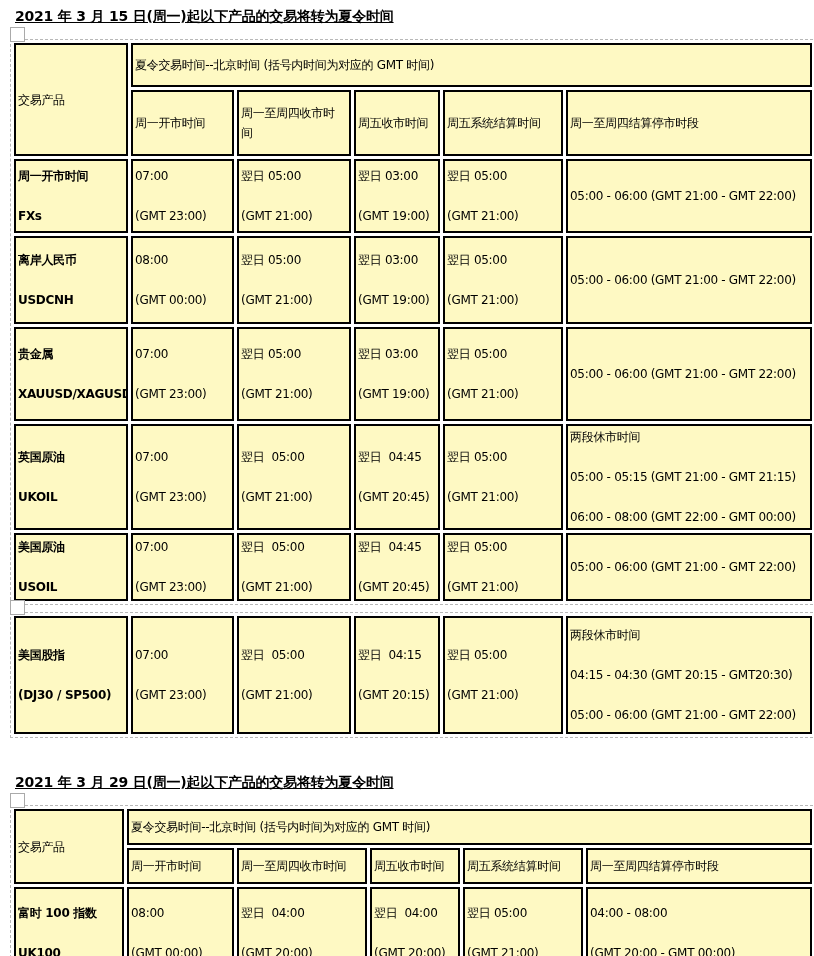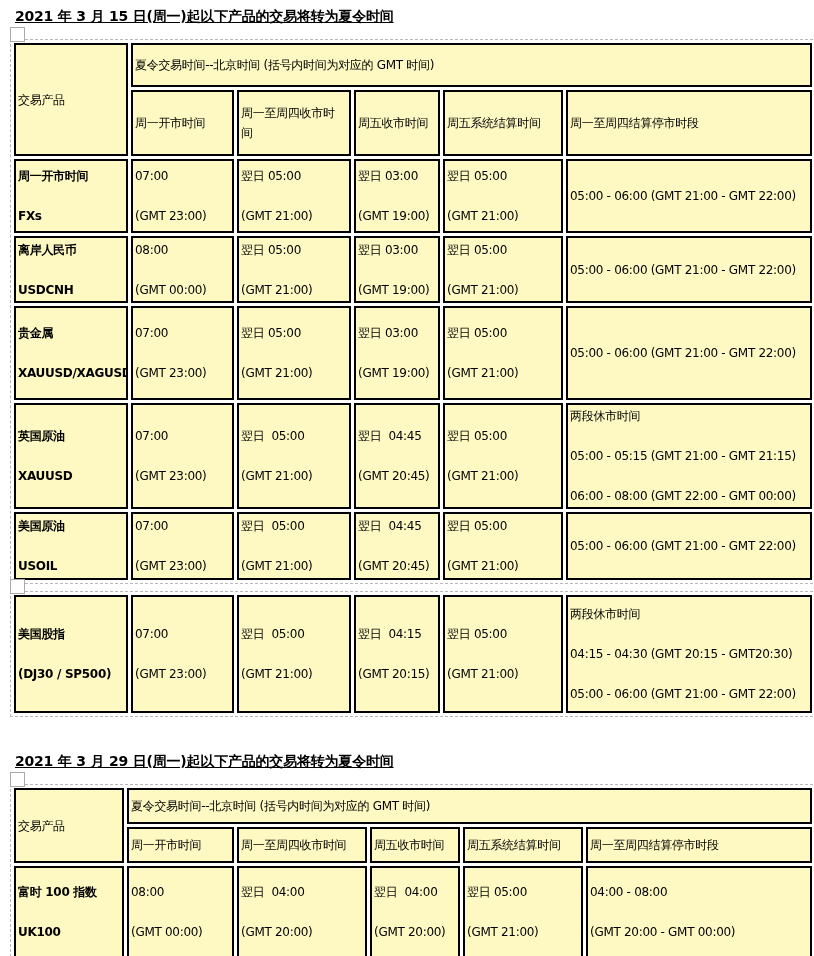--- a/index.html
+++ b/index.html
@@ -63,21 +63,21 @@
 
 (GMT 21:00)</td>
         <td>翌日 03:00
 
 (GMT 19:00)</td>
         <td>翌日 05:00
 
 (GMT 21:00)</td>
         <td>05:00 - 06:00 (GMT 21:00 - GMT 22:00)</td>
       </tr>
-      <tr style="height:67px">
+      <tr style="height:88px">
         <td class="product">离岸人民币
 
 USDCNH</td>
         <td>08:00
 
 (GMT 00:00)</td>
         <td>翌日 05:00
 
 (GMT 21:00)</td>
         <td>翌日 03:00
@@ -102,21 +102,21 @@
 
 (GMT 19:00)</td>
         <td>翌日 05:00
 
 (GMT 21:00)</td>
         <td>05:00 - 06:00 (GMT 21:00 - GMT 22:00)</td>
       </tr>
       <tr style="height:106px">
         <td class="product">英国原油
 
-XAUUSD</td>
+UKOIL</td>
         <td>07:00
 
 (GMT 23:00)</td>
         <td>翌日  05:00
 
 (GMT 21:00)</td>
         <td>翌日  04:45
 
 (GMT 20:45)</td>
         <td>翌日 05:00

